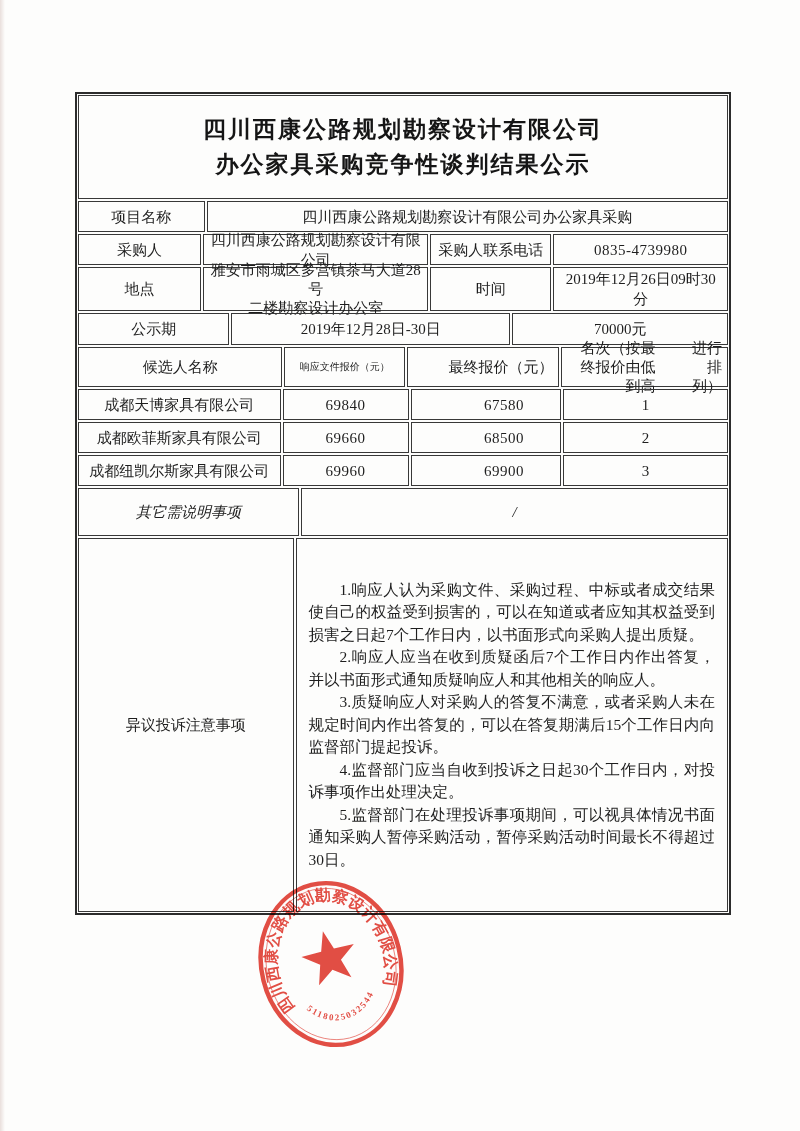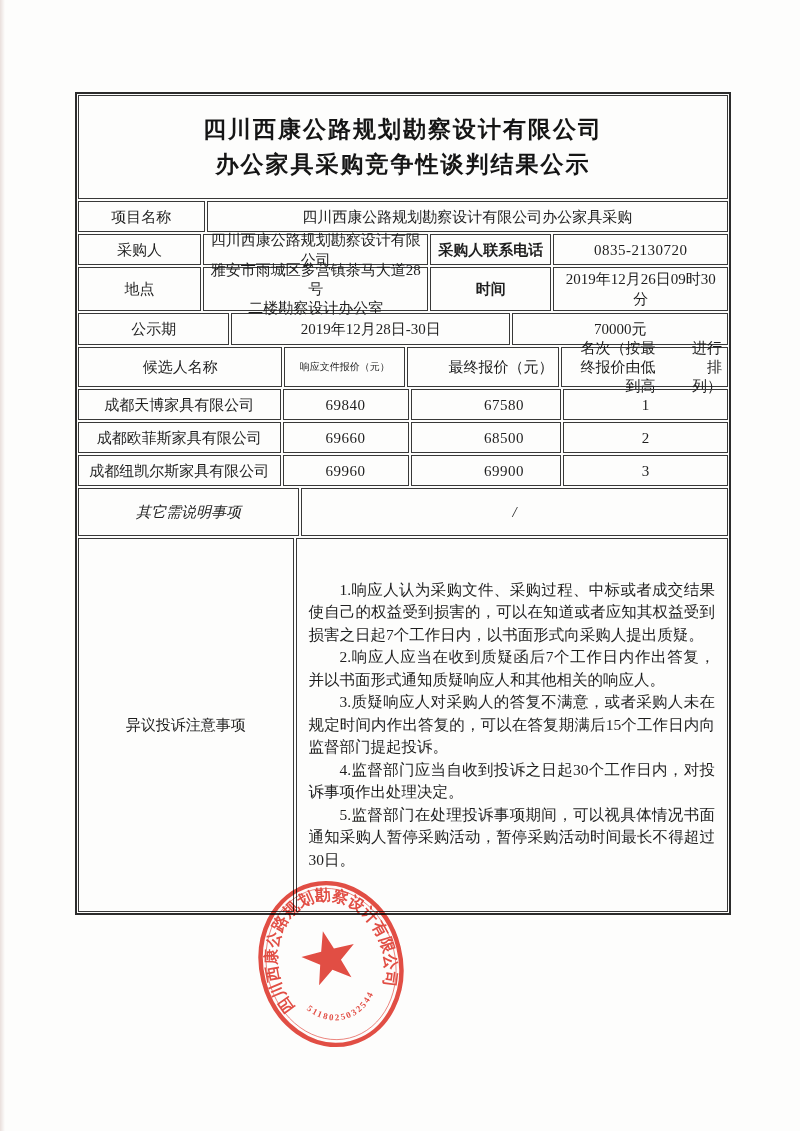--- a/index.html
+++ b/index.html
@@ -43,21 +43,21 @@
     gap:2px;
   }
   .title-line{
     font-size:23px;font-weight:600;letter-spacing:2px;line-height:33px;
     color:#151515;
   }
   
   .c-label1{flex:121 0 0;}
   .c-rest1{flex:531 0 0;}
   .c-val2{flex:230 0 0;}
-  .c-lab3{flex:119 0 0;font-weight:bold;}
+  .c-lab3{flex:119 0 0;}
   .c-val3{flex:176 0 0;}
   .c-name{flex:219 0 0;}
   .c-doc{flex:132 0 0;}
   .c-fin{flex:119 0 0;padding-left:40px;}
   .c-rank{flex:176 0 0;}
   .c-widelabel{flex:219 0 0;}
   .c-widerest{flex:433 0 0;}
 
   .h34{height:31px;} .h44{height:44px;} .h32{height:32px;}
   .h40{height:40px;} .h31{height:31px;} .h56{height:48px;font-style:italic;}
@@ -105,21 +105,21 @@
 
   <div class="row">
     <div class="cell c-label1 h34">项目名称</div>
     <div class="cell c-rest1 h34">四川西康公路规划勘察设计有限公司办公家具采购</div>
   </div>
 
   <div class="row">
     <div class="cell c-label1 h34">采购人</div>
     <div class="cell c-val2 h34">四川西康公路规划勘察设计有限公司</div>
     <div class="cell c-lab3 h34">采购人联系电话</div>
-    <div class="cell c-val3 h34 num">0835-2130720</div>
+    <div class="cell c-val3 h34 num">0835-4739980</div>
   </div>
 
   <div class="row">
     <div class="cell c-label1 h44">地点</div>
     <div class="cell c-val2 h44 two-line">
       <span>雅安市雨城区多营镇茶马大道28号</span>
       <span>二楼勘察设计办公室</span>
     </div>
     <div class="cell c-lab3 h44">时间</div>
     <div class="cell c-val3 h44">2019年12月26日09时30分</div>

